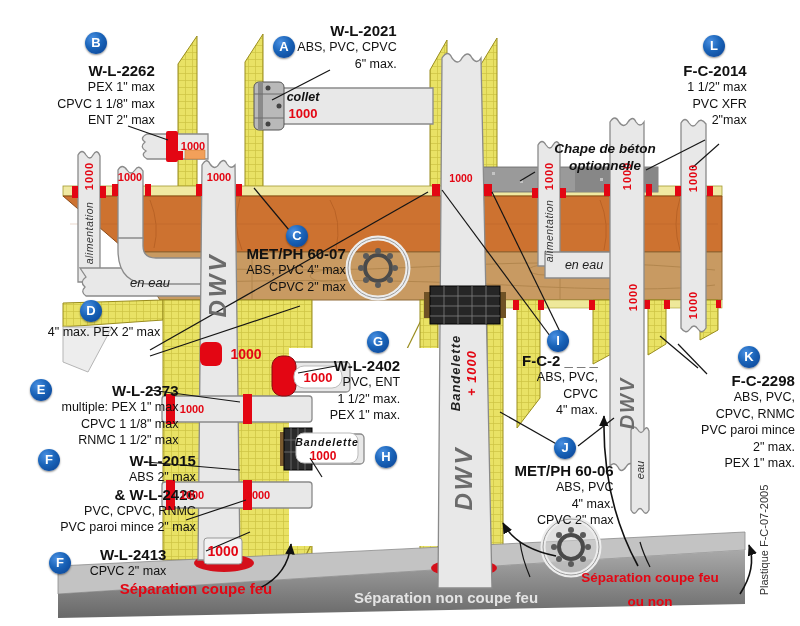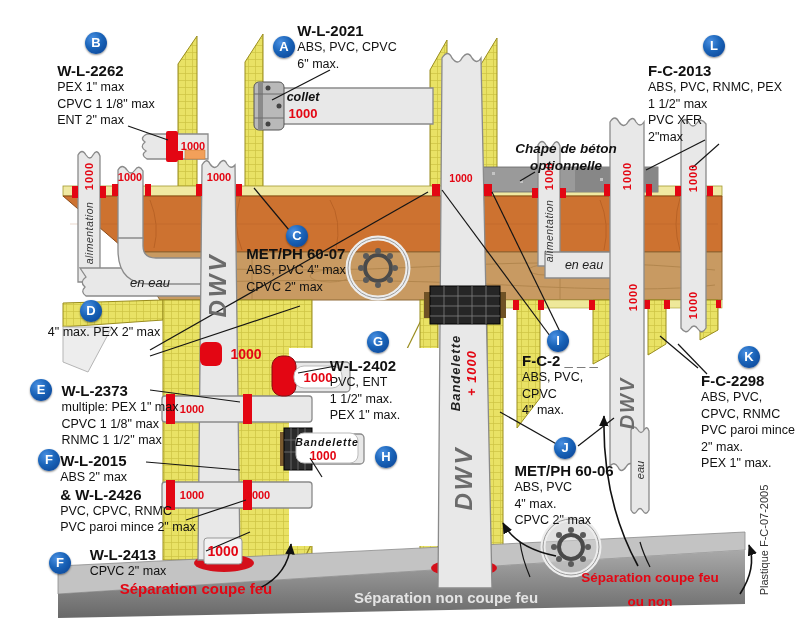--- a/index.html
+++ b/index.html
@@ -3,34 +3,34 @@
 <meta charset="utf-8">
 <style>
   html,body{margin:0;padding:0;background:#fff;}
   #stage{position:relative;width:800px;height:626px;background:#fff;overflow:hidden;
          font-family:"Liberation Sans",sans-serif;}
   #gfx{position:absolute;left:0;top:0;}
   .badge{position:absolute;width:22px;height:22px;border-radius:50%;
          background:radial-gradient(circle at 35% 30%, #4a90e2 0%, #1963b8 45%, #0a3f8f 100%);
          color:#fff;font-weight:bold;font-size:13px;line-height:22px;text-align:center;
          transform:translate(-50%,-50%);box-shadow:0 1px 2px rgba(0,0,0,.45);}
-  .callout{position:absolute;transform:translate(-50%,0);text-align:left;color:#111;white-space:nowrap;}
+  .callout{position:absolute;transform:translate(-50%,0);text-align:right;color:#111;white-space:nowrap;}
   .ct{font-weight:bold;font-size:15px;line-height:17px;}
   .cl{font-size:12.5px;line-height:16.5px;}
   .lbl{position:absolute;transform:translate(-50%,-50%);white-space:nowrap;color:#111;}
   .vert{transform:translate(-50%,-50%) rotate(-90deg);}
   .h1000{font-weight:bold;font-size:11px;color:#e30613;}
   .h1000b{font-weight:bold;font-size:14px;color:#e30613;}
   .v1000{font-weight:bold;font-size:11px;color:#e30613;letter-spacing:1px;}
   .pipeword{font-style:italic;font-size:13px;color:#222;}
   .alim{font-style:italic;font-size:10.5px;color:#333;letter-spacing:0.5px;}
   .dwv{font-weight:bold;font-style:italic;font-size:24px;color:#6b6b6b;letter-spacing:3px;}
   .dwvs{font-weight:bold;font-style:italic;font-size:20px;color:#6b6b6b;letter-spacing:2px;}
   .bandv{font-weight:bold;font-style:italic;font-size:13px;color:#222;letter-spacing:1px;}
-  .chape{font-weight:bold;font-style:italic;font-size:13.5px;color:#111;}
+  .chape{font-weight:bold;font-style:italic;font-size:13.5px;color:#111;margin-left:39px;}
   .sepred{font-weight:bold;font-size:15px;color:#e30613;}
   .sepred2{font-weight:bold;font-size:13.5px;color:#e30613;}
   .sepwhite{font-weight:bold;font-size:15px;color:#e4e4e4;}
   .credit{font-size:11px;color:#333;}
 </style>
 </head>
 <body>
 
 <div id="stage">
 
@@ -360,22 +360,21 @@
 </div>
 <div class="callout" style="left:748px;top:372px">
   <div class="ct">F-C-2298</div>
   <div class="cl">ABS, PVC,</div>
   <div class="cl">CPVC, RNMC</div>
   <div class="cl">PVC paroi mince</div>
   <div class="cl">2" max.</div>
   <div class="cl">PEX 1" max.</div>
 </div>
 <div class="callout" style="left:715px;top:62px">
-  <div class="ct">F-C-2013</div>
-  <div class="cl">ABS, PVC, RNMC, PEX</div>
+  <div class="ct">F-C-2014</div>
   <div class="cl">1 1/2" max</div>
   <div class="cl">PVC XFR</div>
   <div class="cl">2"max</div>
 </div>
 
 <div class="lbl" style="left:303px;top:97px;font-style:italic;font-weight:bold;font-size:12.5px">collet</div>
 <div class="lbl h1000" style="left:303px;top:113px;font-size:13px">1000</div>
 <div class="lbl h1000" style="left:193px;top:146px">1000</div>
 <div class="lbl vert v1000" style="left:89px;top:176px">1000</div>
 <div class="lbl vert alim" style="left:89px;top:233px">alimentation</div>

